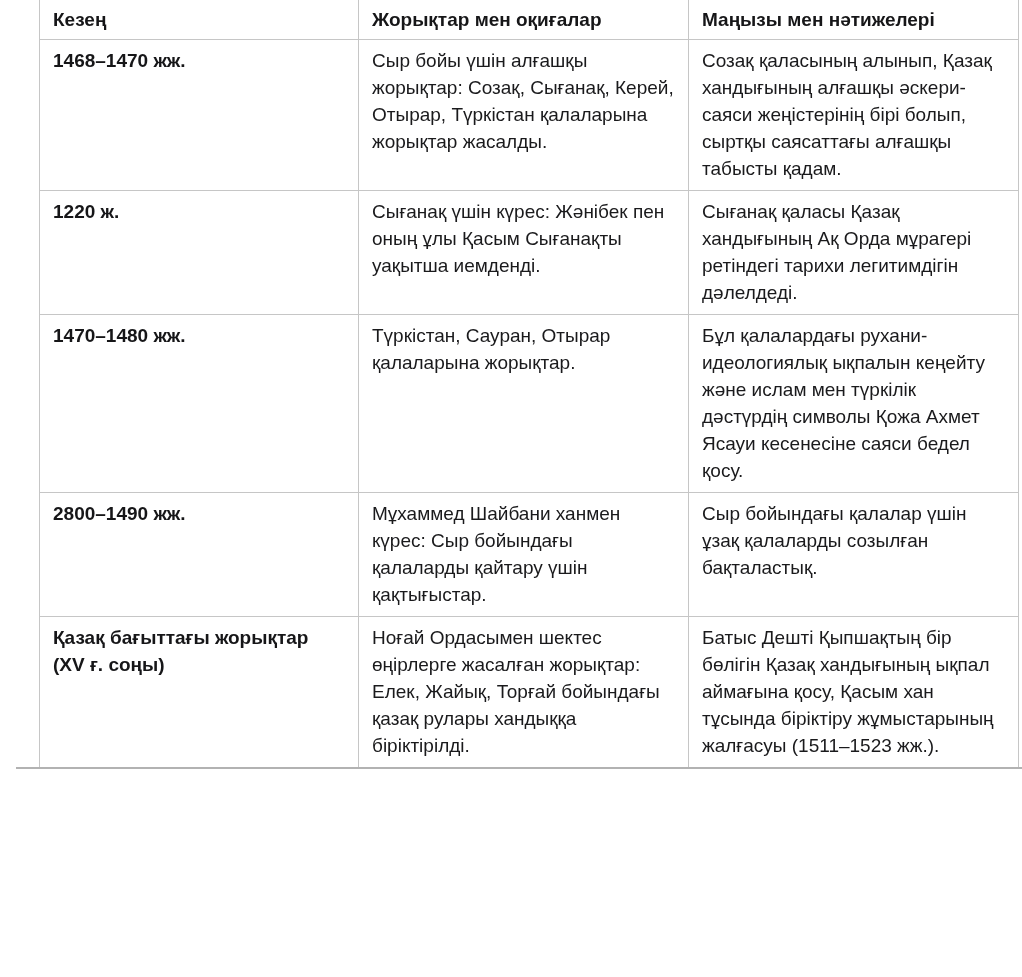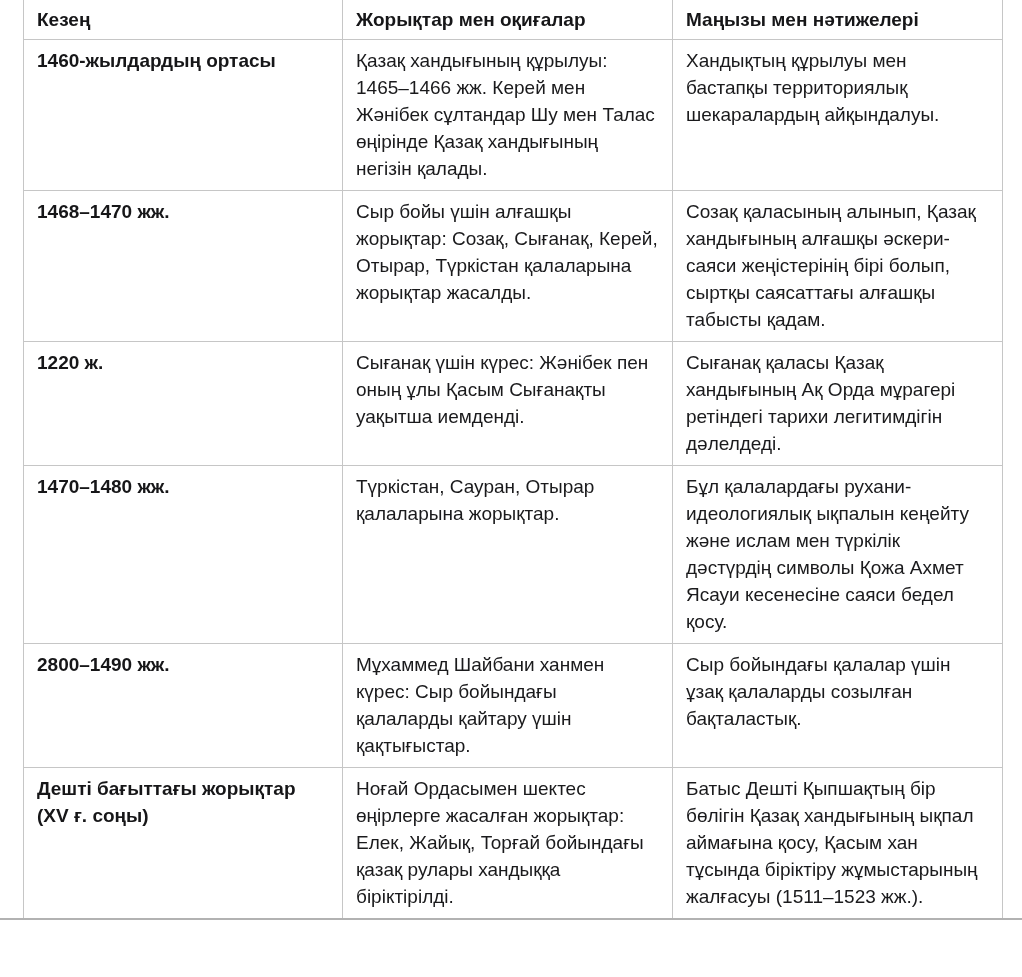--- a/index.html
+++ b/index.html
@@ -1,15 +1,15 @@
 <!DOCTYPE html>
 <html lang="kk"><head>
 <meta charset="utf-8">
 <style>
-  * { box-sizing: border-box; }
+  * { box-sizing: border-box; padding-left: 16px; }
   html, body {
     margin: 0;
     padding: 0;
     background: #ffffff;
   }
   body {
     font-family: "Liberation Sans", "DejaVu Sans", sans-serif;
     color: #1a1a1c;
     width: 1022px;
   }
@@ -73,46 +73,41 @@
     </colgroup>
     <thead>
       <tr>
         <th>Кезең</th>
         <th>Жорықтар мен оқиғалар</th>
         <th>Маңызы мен нәтижелері</th>
       </tr>
     </thead>
     <tbody>
       <tr>
-        <td class="period">1460-жылдардың ортасы</td>
-        <td>Қазақ хандығының құрылуы: 1465–1466 жж. Керей мен Жәнібек сұлтандар Шу мен Талас өңірінде Қазақ хандығының негізін қалады.</td>
-        <td>Хандықтың құрылуы мен бастапқы территориялық шекаралардың айқындалуы.</td>
-      </tr>
-      <tr>
         <td class="period">1468–1470 жж.</td>
         <td>Сыр бойы үшін алғашқы жорықтар: Созақ, Сығанақ, Керей, Отырар, Түркістан қалаларына жорықтар жасалды.</td>
         <td>Созақ қаласының алынып, Қазақ хандығының алғашқы әскери-саяси жеңістерінің бірі болып, сыртқы саясаттағы алғашқы табысты қадам.</td>
       </tr>
       <tr>
         <td class="period">1220 ж.</td>
         <td>Сығанақ үшін күрес: Жәнібек пен оның ұлы Қасым Сығанақты уақытша иемденді.</td>
         <td>Сығанақ қаласы Қазақ хандығының Ақ Орда мұрагері ретіндегі тарихи легитимдігін дәлелдеді.</td>
       </tr>
       <tr>
         <td class="period">1470–1480 жж.</td>
         <td>Түркістан, Сауран, Отырар қалаларына жорықтар.</td>
         <td>Бұл қалалардағы рухани-идеологиялық ықпалын кеңейту және ислам мен түркілік дәстүрдің символы Қожа Ахмет Ясауи кесенесіне саяси бедел қосу.</td>
       </tr>
       <tr>
         <td class="period">2800–1490 жж.</td>
         <td>Мұхаммед Шайбани ханмен күрес: Сыр бойындағы қалаларды қайтару үшін қақтығыстар.</td>
         <td>Сыр бойындағы қалалар үшін ұзақ қалаларды созылған бақталастық.</td>
       </tr>
       <tr>
-        <td class="period">Дешті бағыттағы жорықтар (XV ғ. соңы)</td>
+        <td class="period">Қазақ бағыттағы жорықтар (XV ғ. соңы)</td>
         <td>Ноғай Ордасымен шектес өңірлерге жасалған жорықтар: Елек, Жайық, Торғай бойындағы қазақ рулары хандыққа біріктірілді.</td>
         <td>Батыс Дешті Қыпшақтың бір бөлігін Қазақ хандығының ықпал аймағына қосу, Қасым хан тұсында біріктіру жұмыстарының жалғасуы (1511–1523 жж.).</td>
       </tr>
     </tbody>
   </table>
 
   <div class="bottom-rule"></div>
   <div class="bottom-gap"></div>
 
 </div>

